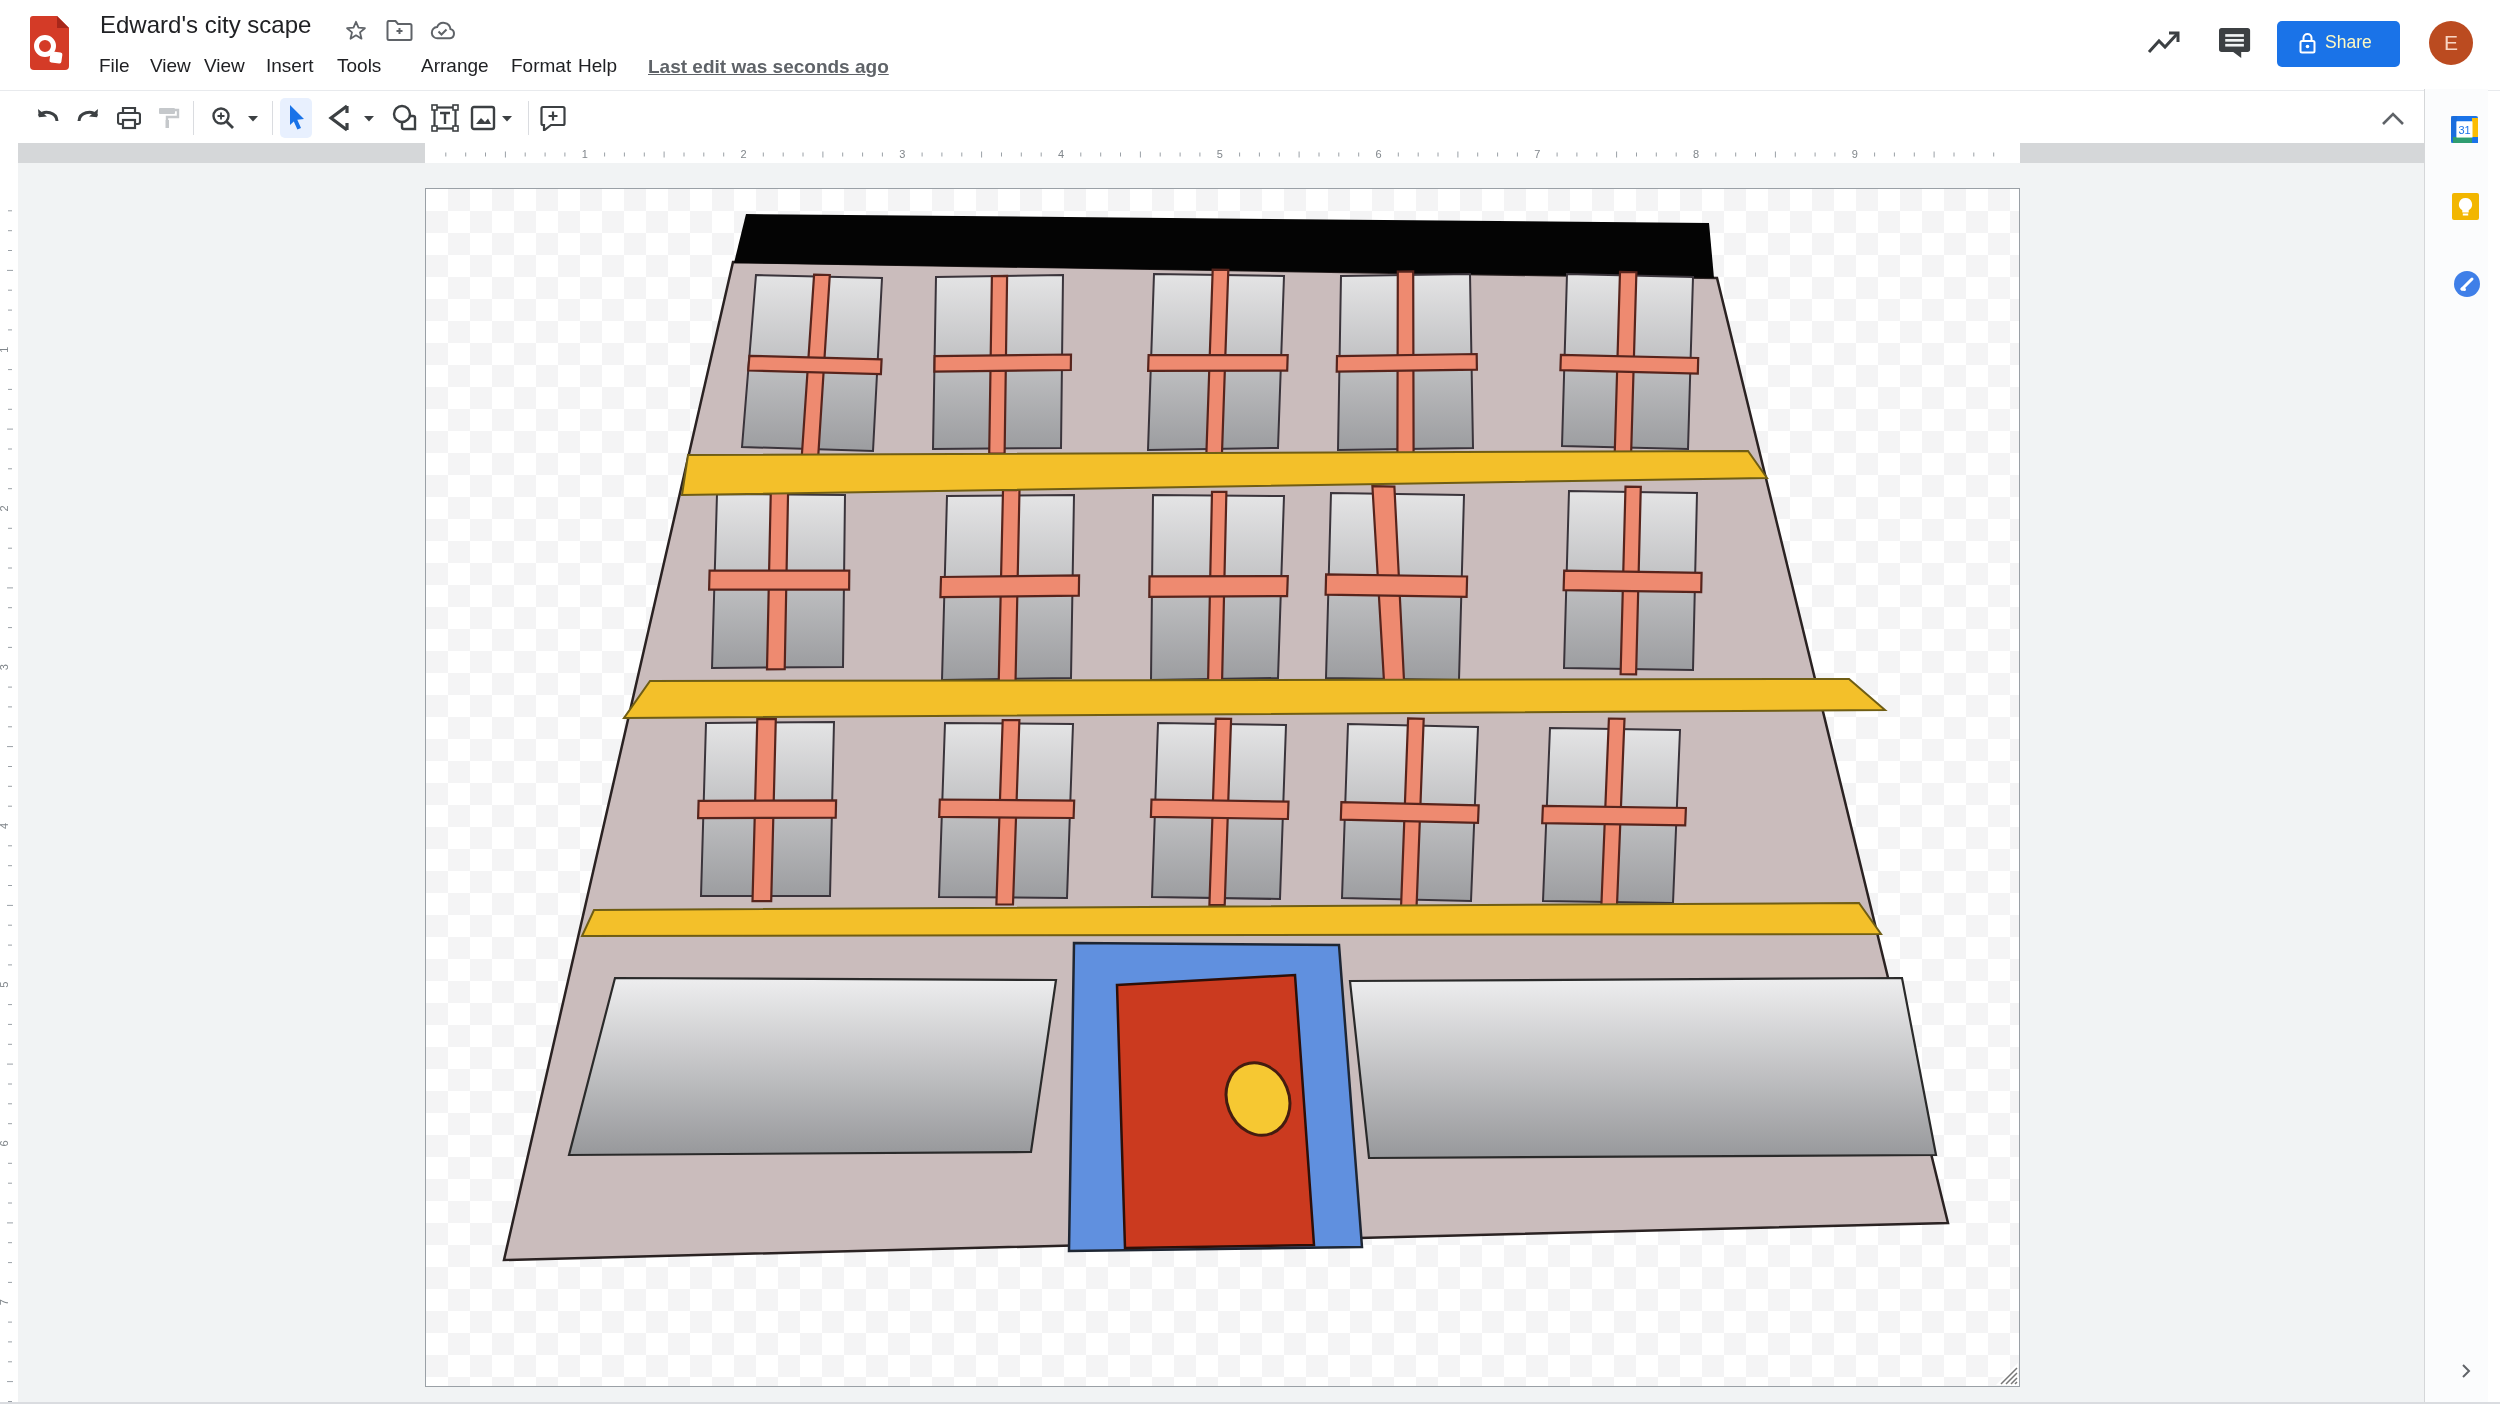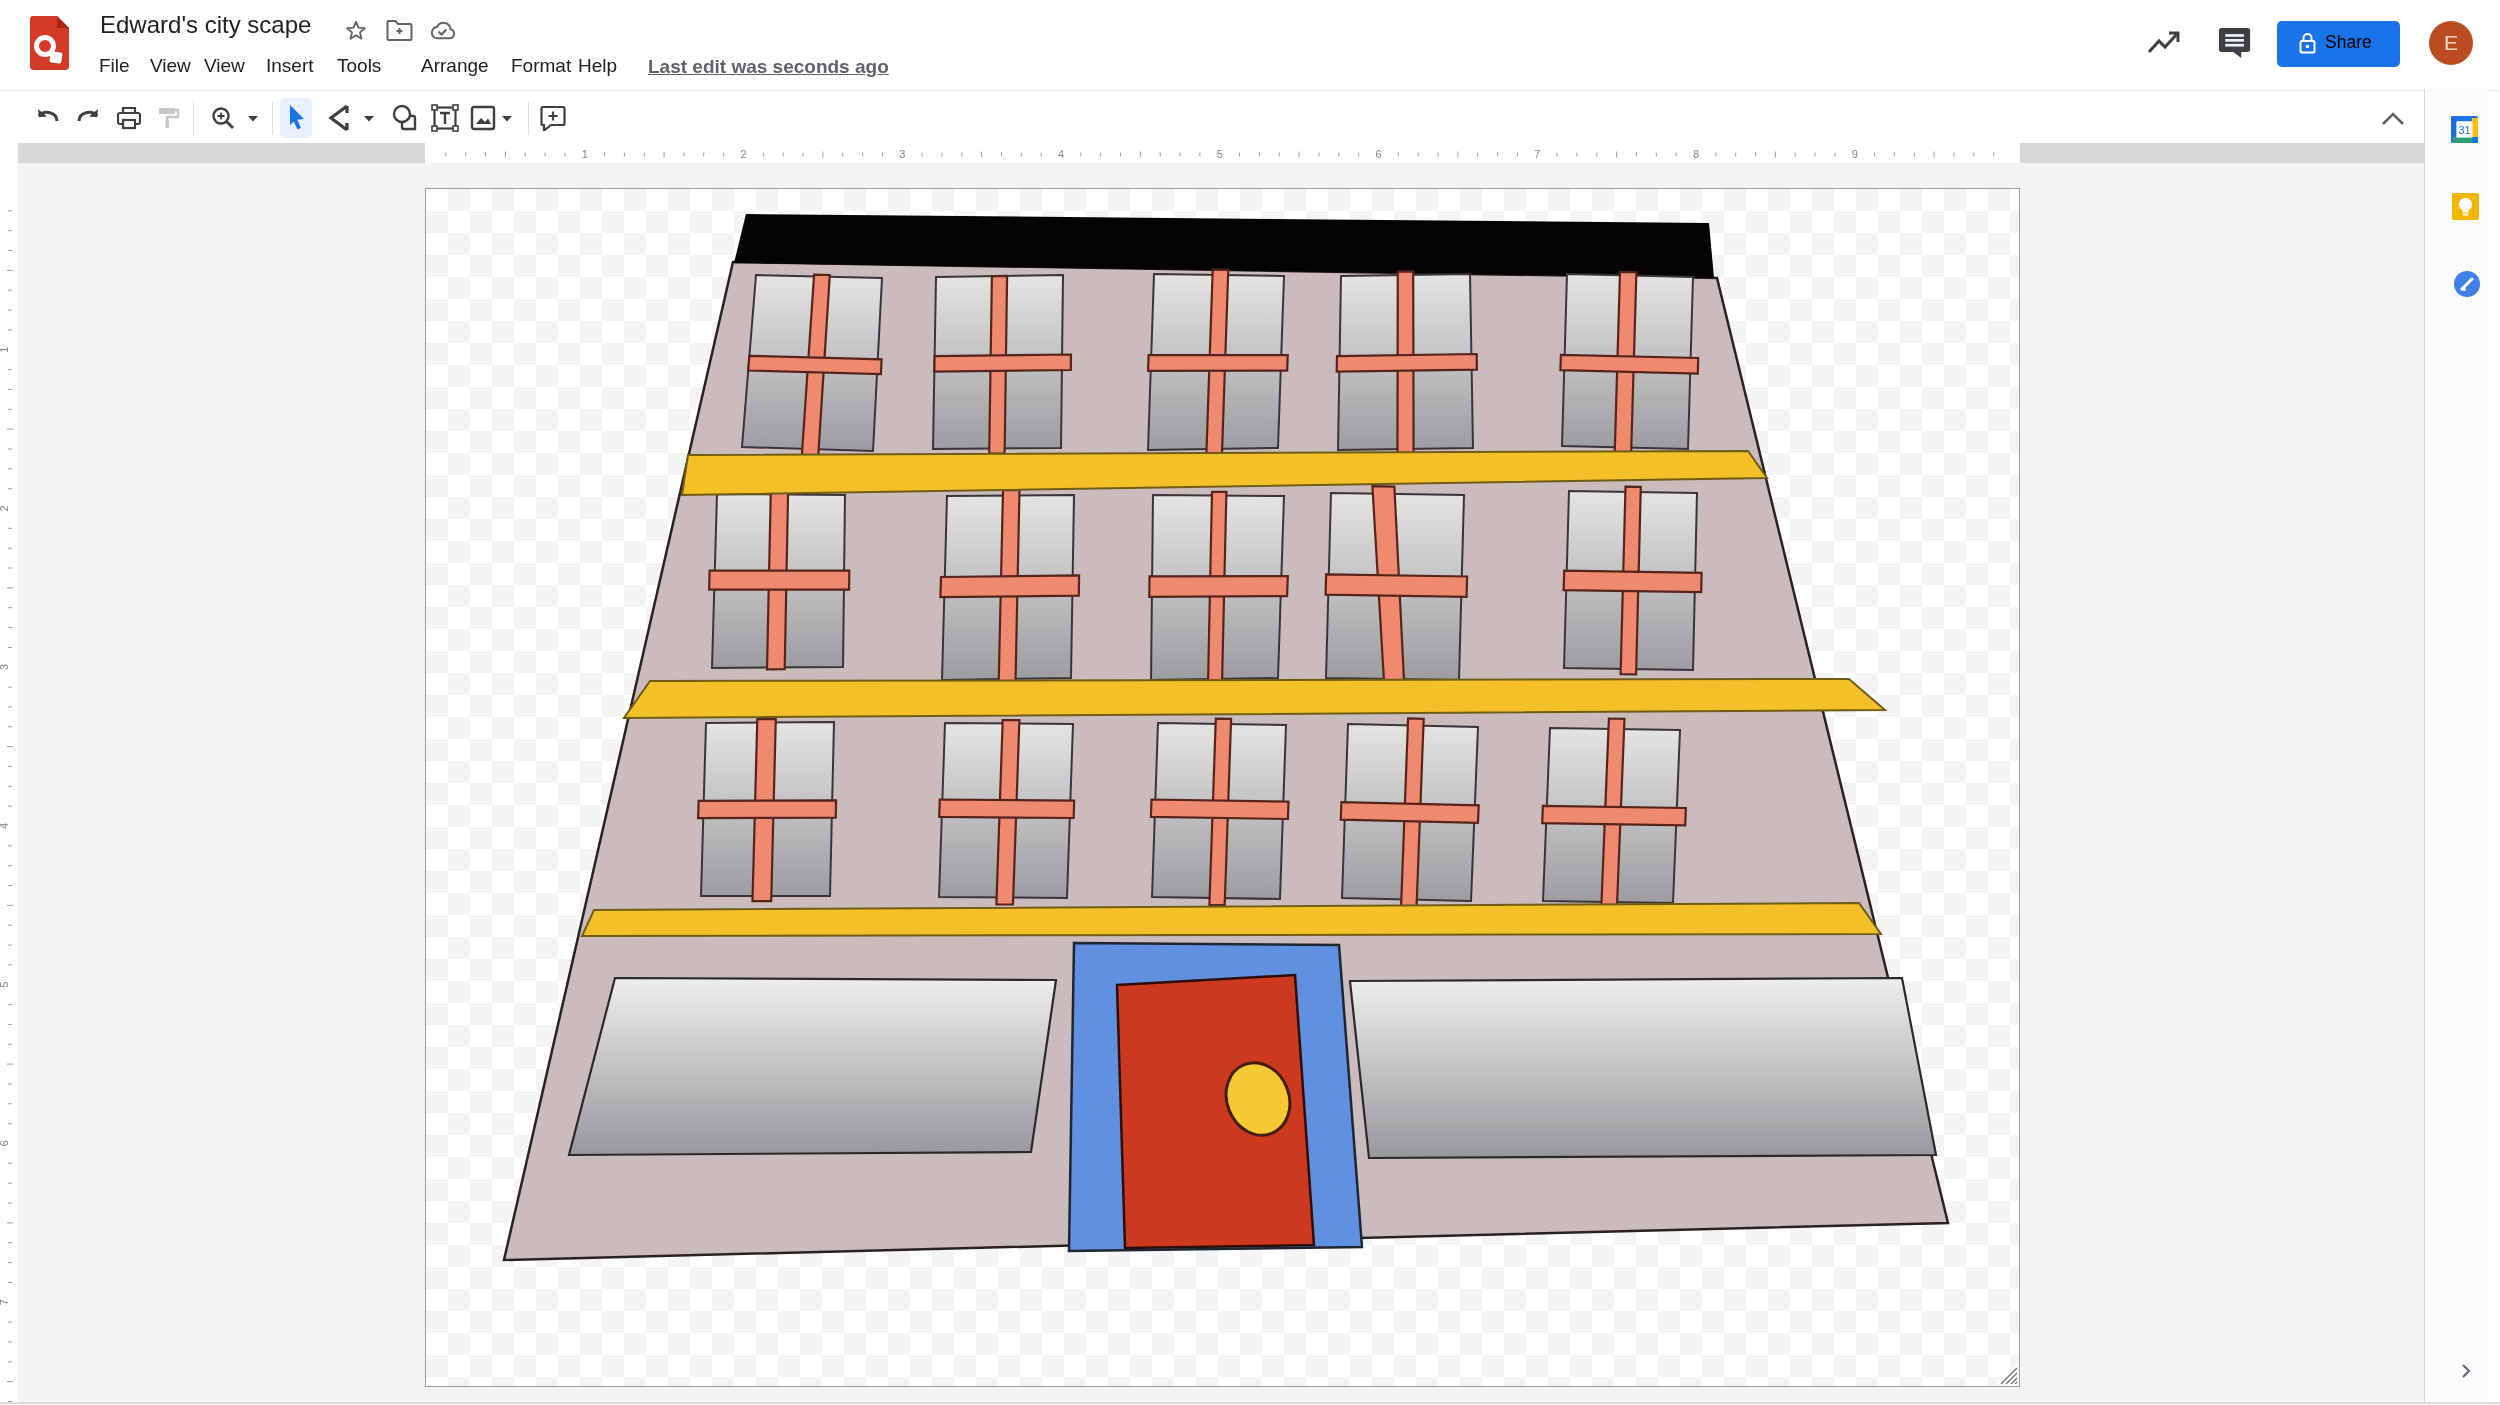--- a/index.html
+++ b/index.html
@@ -1,21 +1,21 @@
 <!DOCTYPE html>
 <html><head><meta charset="utf-8">
 <style>
 * { margin:0; padding:0; box-sizing:border-box; }
 html,body { width:2500px; height:1405px; overflow:hidden; font-family:"Liberation Sans", sans-serif; background:#fff; }
 .abs { position:absolute; }
 #header { position:absolute; left:0; top:0; width:2500px; height:90px; background:#fff; }
 #title { position:absolute; left:100px; top:11px; font-size:24px; color:#202124; }
 .menu { position:absolute; top:55px; font-size:19px; color:#202124; }
 #lastedit { position:absolute; left:648px; top:56px; font-size:19px; color:#5f6368; text-decoration:underline;font-weight:bold; }
-#sharebtn { position:absolute; left:2277px; top:21px; width:123px; height:46px; background:#1a73e8; border-radius:5px; color:#000000; font-size:17.5px; }
+#sharebtn { position:absolute; left:2277px; top:21px; width:123px; height:46px; background:#1a73e8; border-radius:5px; color:#fef9c3; font-size:17.5px; }
 #avatar { position:absolute; left:2429px; top:21px; width:44px; height:44px; border-radius:50%; background:#bb4b20; color:#f8d4c2; font-size:21px; text-align:center; line-height:44px; }
 #toolbar { position:absolute; left:0; top:90px; width:2500px; height:53px; background:#fff; border-top:1px solid #e8eaed; }
 #workspace { position:absolute; left:0; top:143px; width:2424px; height:1260px; background:#f1f3f4; }
 #hruler { position:absolute; left:18px; top:143px; width:2406px; height:20px; background:#d5d7d9; }
 #hruler-white { position:absolute; left:425px; top:143px; width:1595px; height:20px; background:#fff; }
 #vruler { position:absolute; left:0; top:143px; width:18px; height:1260px; background:#fff; }
 #page { position:absolute; left:425px; top:188px; width:1595px; height:1199px; background:#fff;
   border:1px solid #9aa0a6;
   background-image: repeating-conic-gradient(#f4f4f5 0% 25%, #ffffff 0% 50%);
   background-size:44px 44px; background-position:0 0; }

